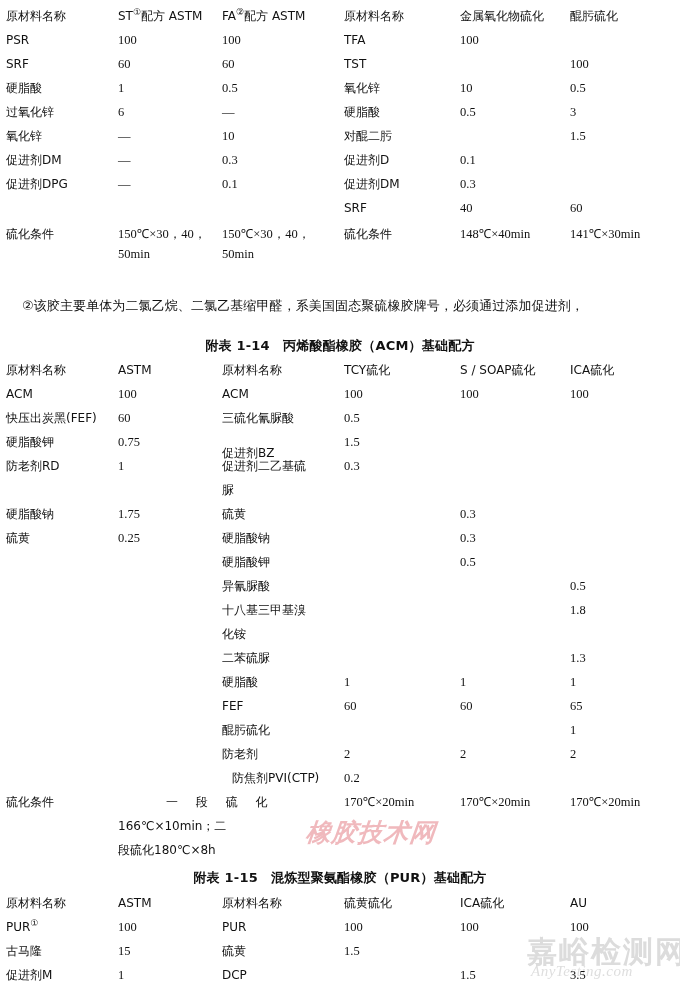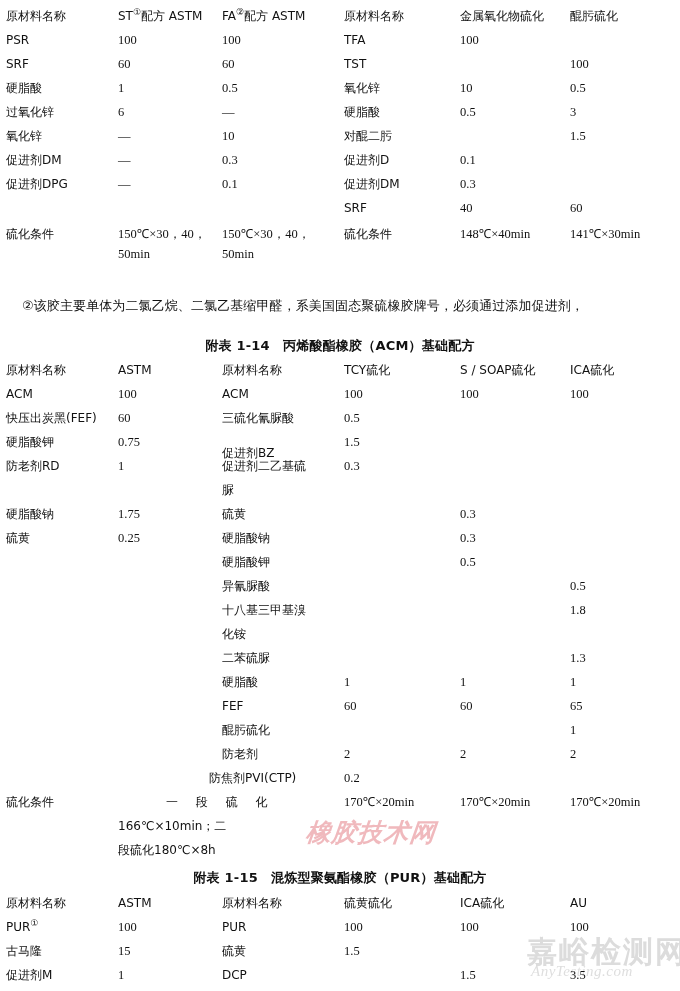--- a/index.html
+++ b/index.html
@@ -255,21 +255,21 @@
   <div class="cell num" style="left:570px;top:699px;">65</div>
 
   <div class="cell cn" style="left:222px;top:723px;">醌肟硫化</div>
   <div class="cell num" style="left:570px;top:723px;">1</div>
 
   <div class="cell cn" style="left:222px;top:747px;">防老剂</div>
   <div class="cell num" style="left:344px;top:747px;">2</div>
   <div class="cell num" style="left:460px;top:747px;">2</div>
   <div class="cell num" style="left:570px;top:747px;">2</div>
 
-  <div class="cell cn" style="left:209px;top:771px;">防焦剂PVI(CTP)</div>
+  <div class="cell cn" style="left:232px;top:771px;">防焦剂PVI(CTP)</div>
   <div class="cell num" style="left:344px;top:771px;">0.2</div>
 
   <div class="cell cn" style="left:6px;  top:795px;">硫化条件</div>
   <div class="cell cn spaced" style="left:118px;top:795px;margin-left:48px;">一 段 硫 化</div>
   <div class="cell cn" style="left:118px;top:819px;">166℃×10min；二</div>
   <div class="cell cn" style="left:118px;top:843px;">段硫化180℃×8h</div>
   <div class="cell num" style="left:344px;top:795px;">170℃×20min</div>
   <div class="cell num" style="left:460px;top:795px;">170℃×20min</div>
   <div class="cell num" style="left:570px;top:795px;">170℃×20min</div>
 

